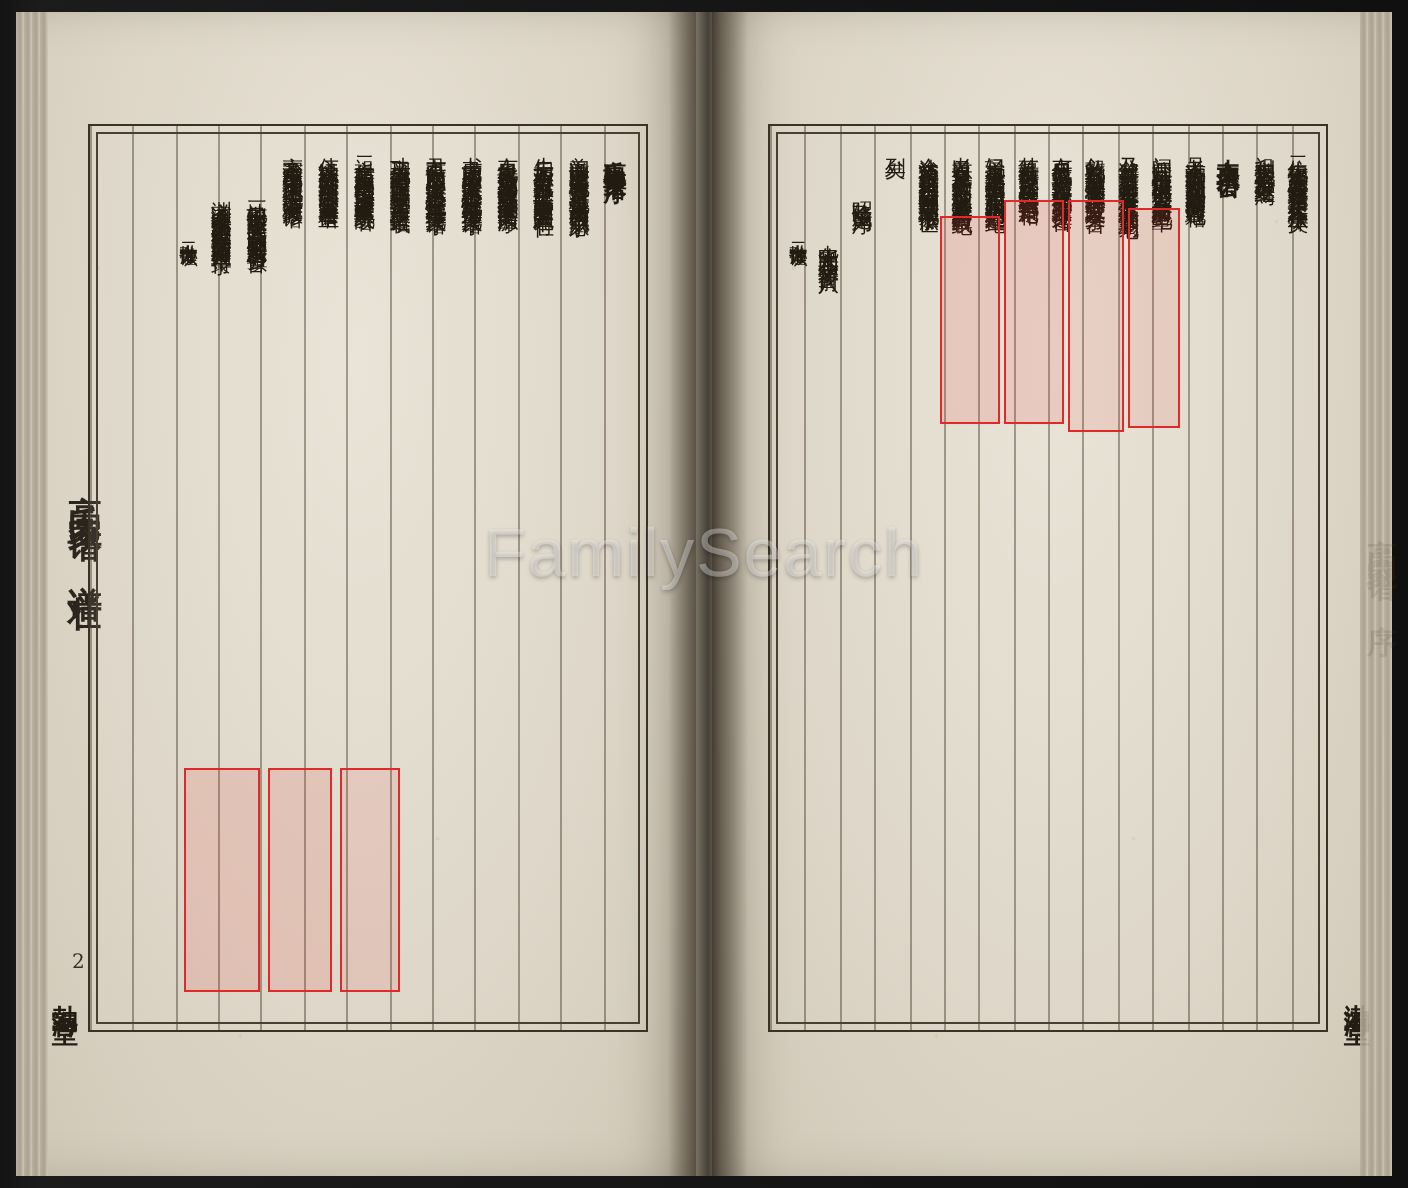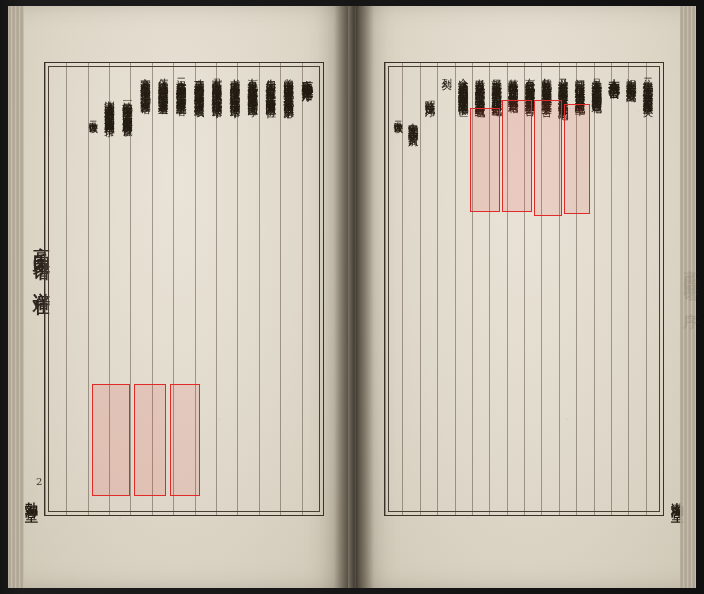--- a/index.html
+++ b/index.html
@@ -338,13 +338,14 @@
 
   <div class="redbox" style="left:92px;  top:384px; width:38px; height:112px;"></div>
   <div class="redbox" style="left:134px; top:384px; width:32px; height:112px;"></div>
   <div class="redbox thin" style="left:170px; top:384px; width:30px; height:112px;"></div>
 
   <div class="redbox" style="left:470px; top:108px; width:30px; height:104px;"></div>
   <div class="redbox" style="left:502px; top:100px; width:30px; height:112px;"></div>
   <div class="redbox thin" style="left:534px; top:100px; width:28px; height:116px;"></div>
   <div class="redbox thin" style="left:564px; top:104px; width:26px; height:110px;"></div>
 
+  <div class="watermark">FamilySearch</div>
 </div>
 
 </body></html>

